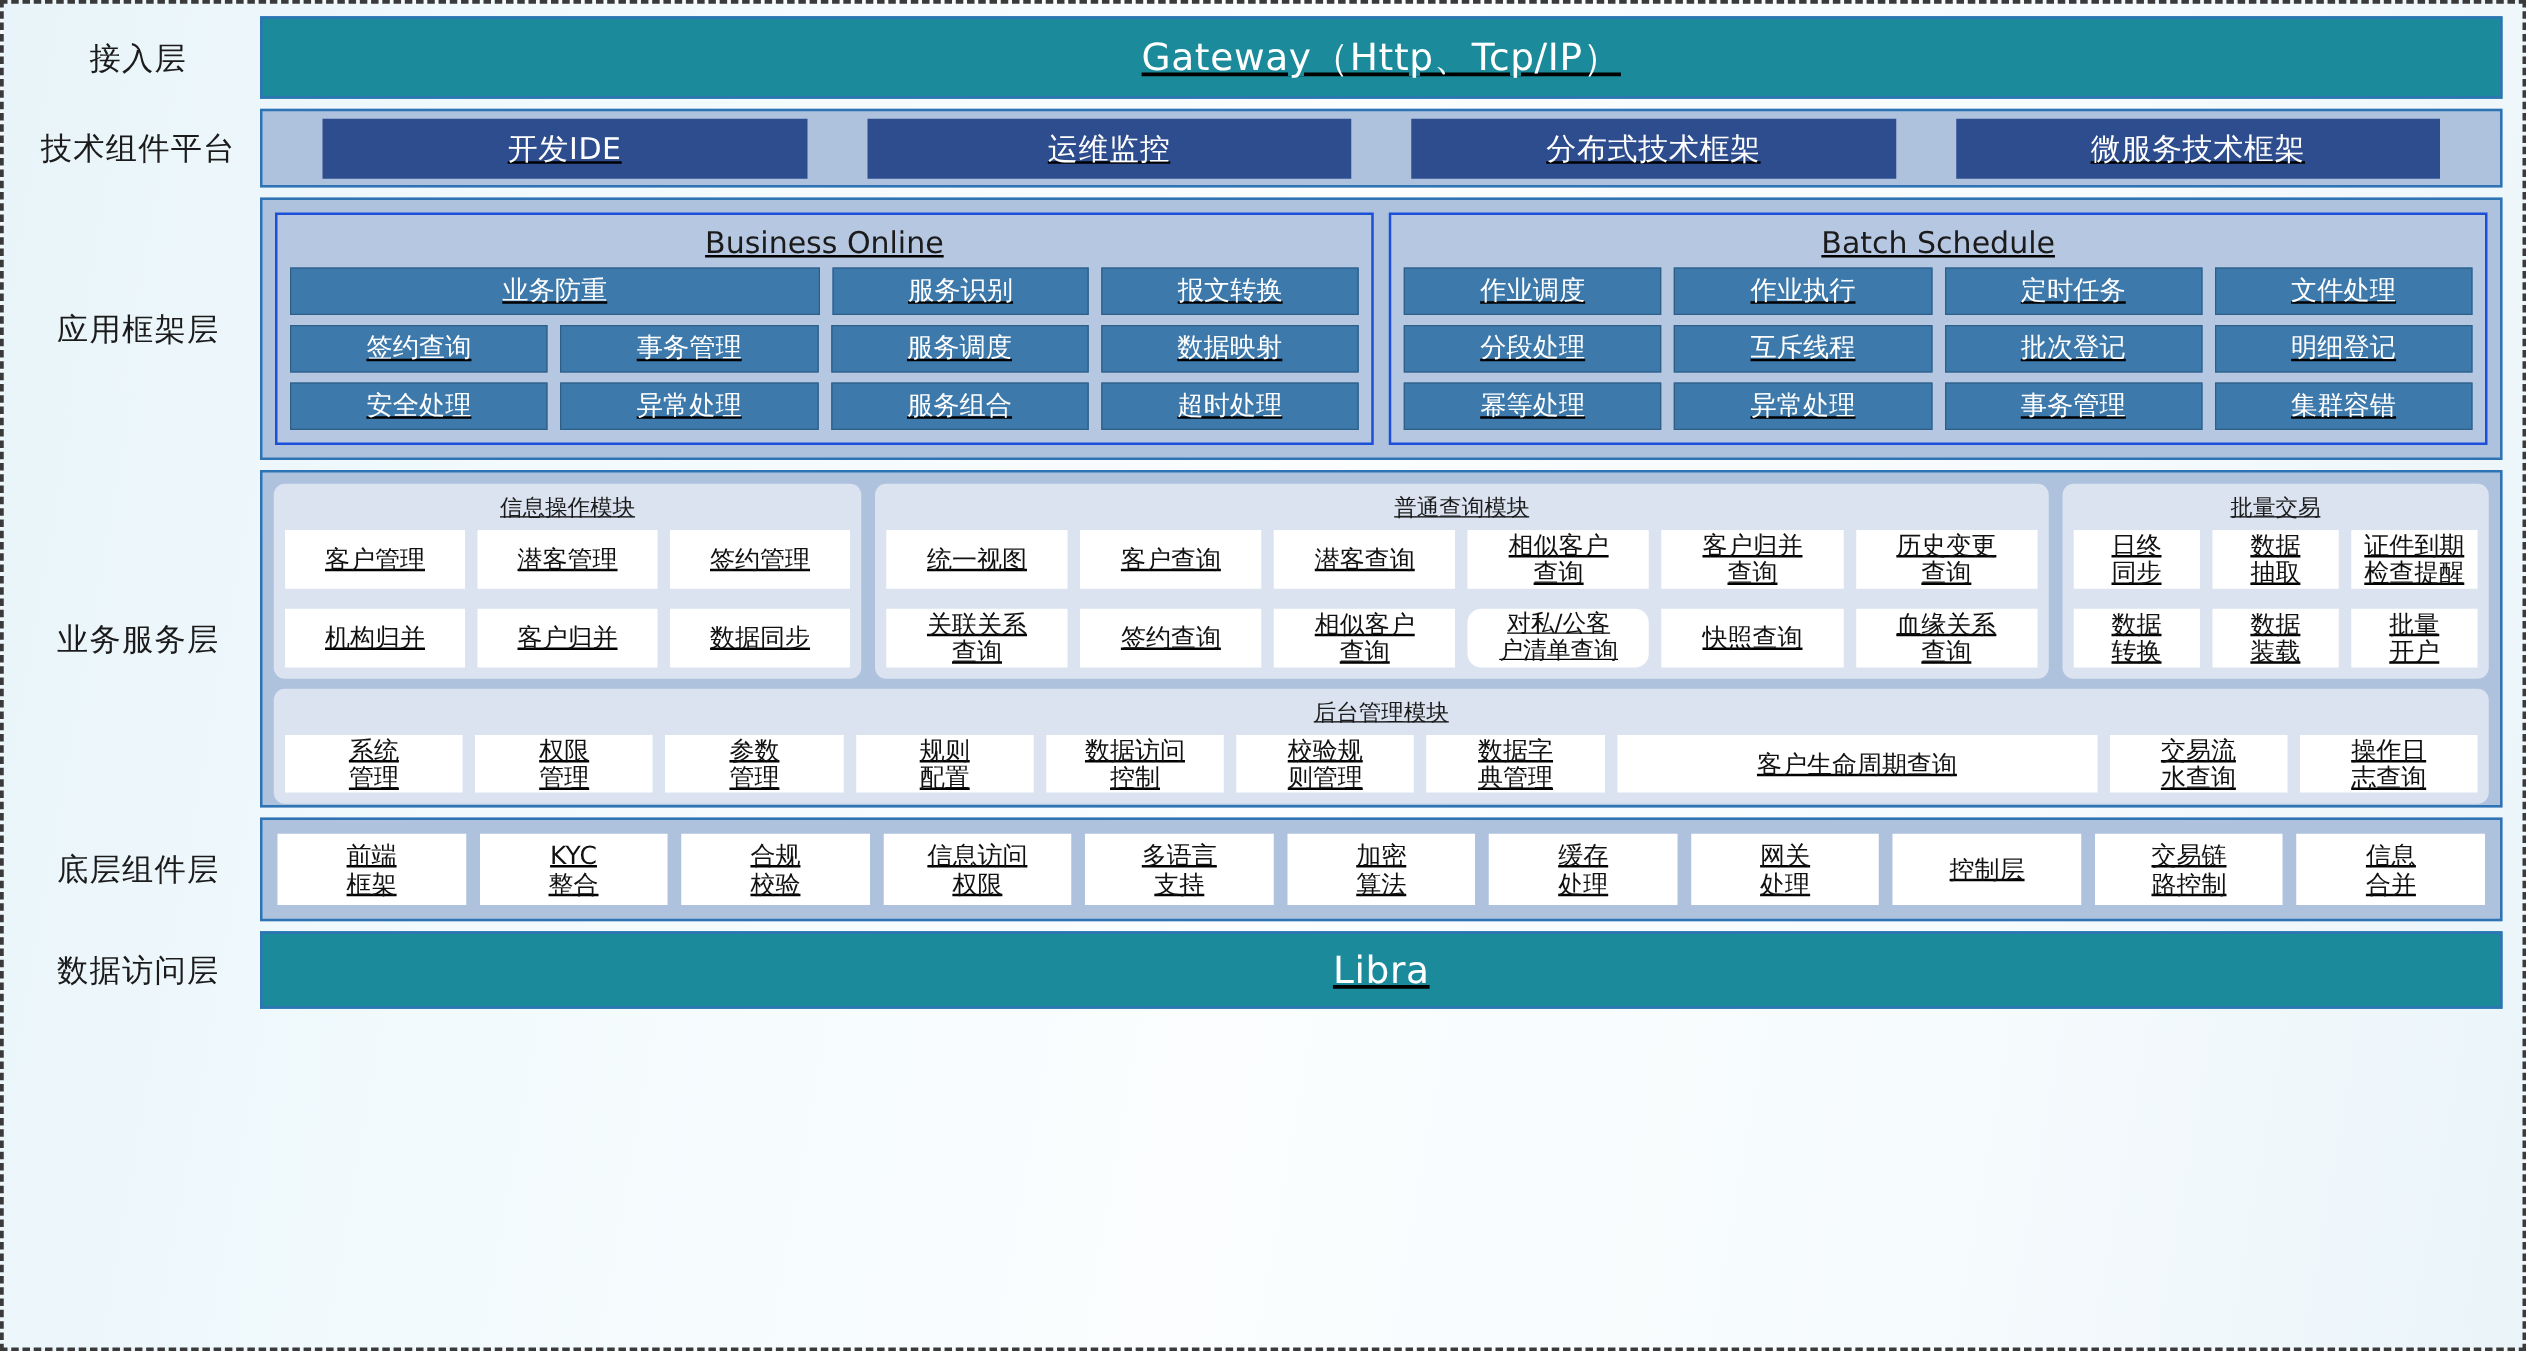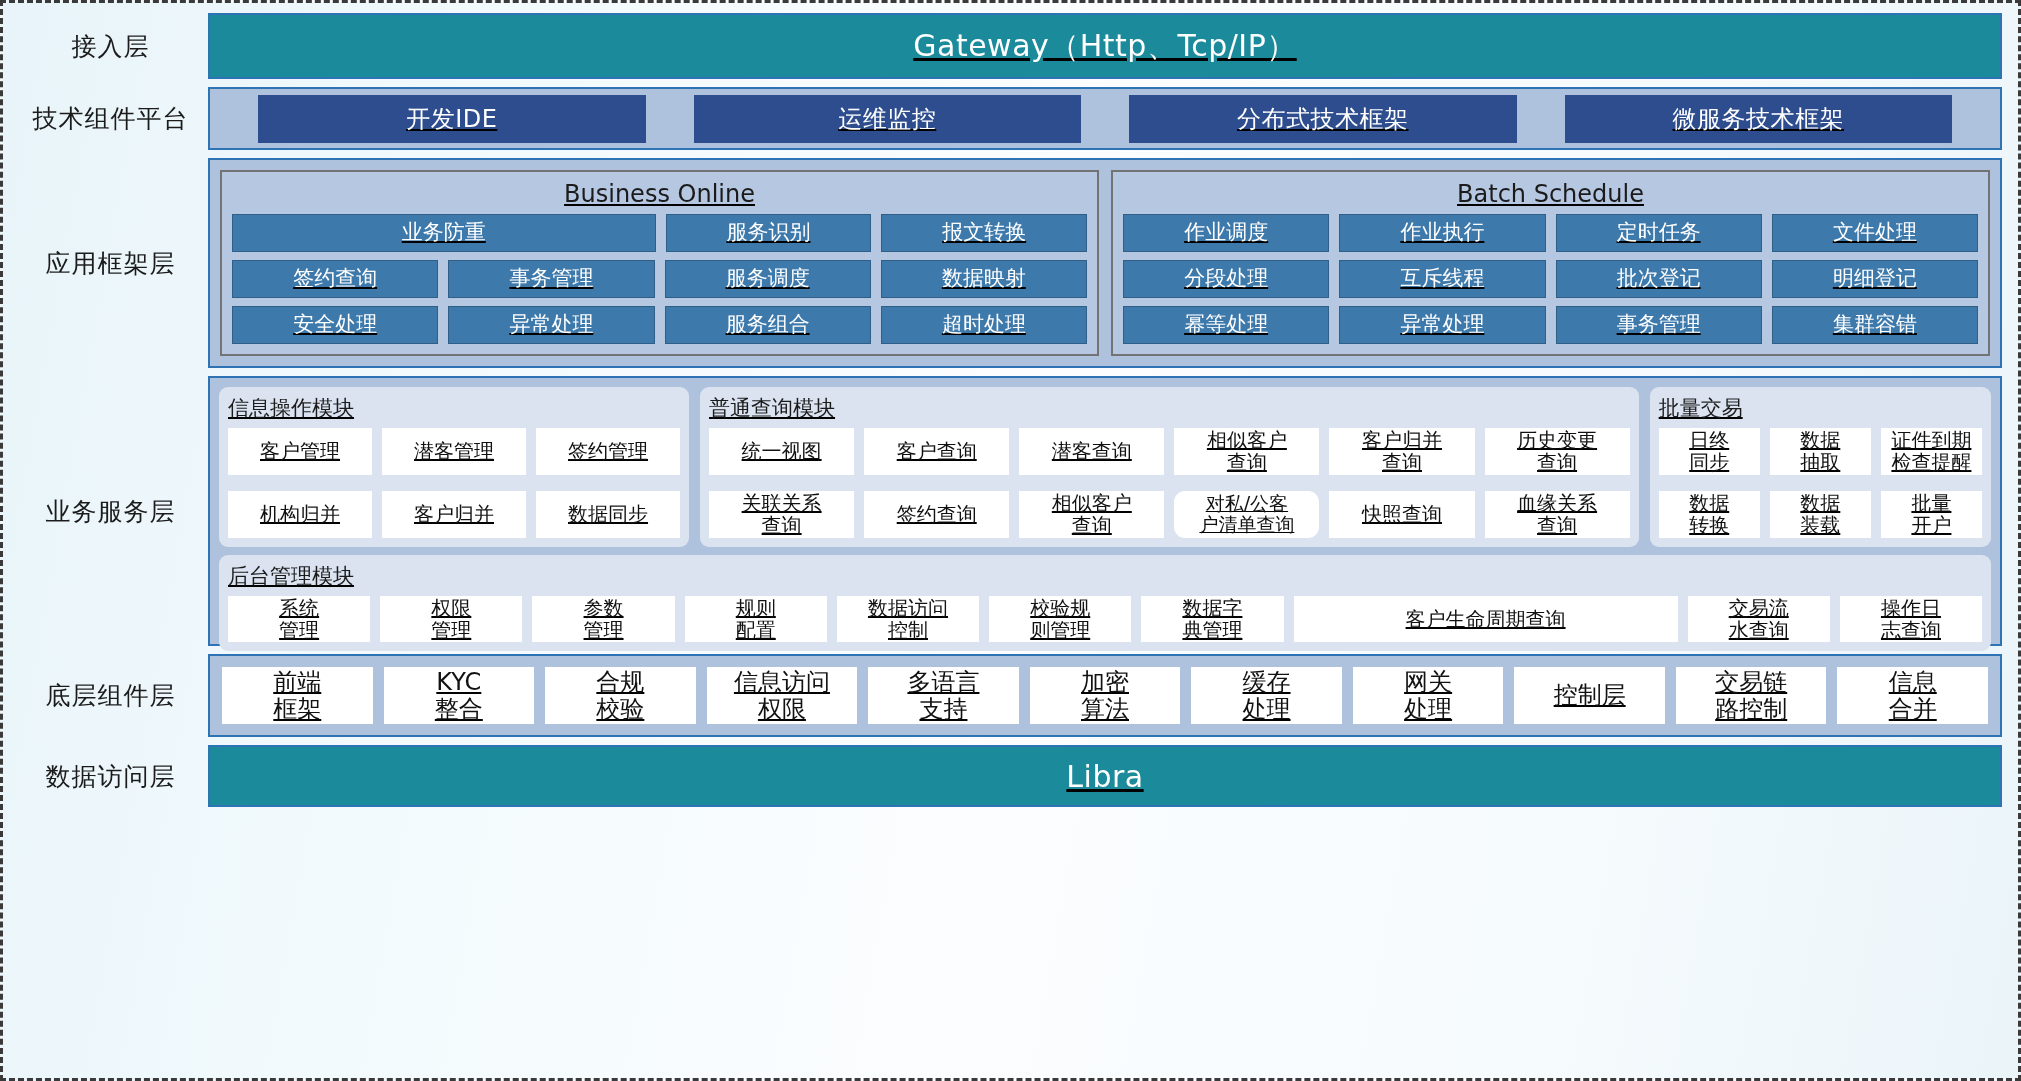--- a/index.html
+++ b/index.html
@@ -77,21 +77,21 @@
     background: #aec2de;
     border: 2px solid #2e74b5;
     display: flex;
     gap: 12px;
     padding: 10px;
     height: 210px;
   }
   .app-group {
     flex: 1;
     background: #b6c7e2;
-    border: 2px solid #737373;
+    border: 2px solid #1d4ed8;
     display: flex;
     flex-direction: column;
     padding: 6px 10px 10px 10px;
   }
   .group-title {
     text-align: center;
     font-size: 24px;
     color: #1b1b1b;
     padding: 2px 0 6px 0;
   }
@@ -125,21 +125,22 @@
     background: #dbe3f1;
     border-radius: 9px;
     display: flex;
     flex-direction: column;
     padding: 4px 9px 9px 9px;
   }
   .biz-card.info { flex: 3.02; }
   .biz-card.query { flex: 6.15; }
   .biz-card.batch { flex: 2.16; }
   .card-title {
-    font-size: 21px;
+    text-align: center;
+    font-size: 18px;
     color: #1b1b1b;
     padding: 3px 0 6px 0;
   }
   .card-grid { display: flex; flex-direction: column; gap: 16px; flex: 1; }
   .card-line { display: flex; gap: 10px; flex: 1; }
   .cell {
     flex: 1;
     background: #ffffff;
     color: #111111;
     font-size: 20px;
@@ -165,21 +166,21 @@
   
   .comp-panel {
     flex: 1;
     background: #aec2de;
     border: 2px solid #2e74b5;
     display: flex;
     gap: 11px;
     padding: 11px 12px;
     height: 83px;
   }
-  .comp-panel .cell { font-size: 24px; }
+  .comp-panel .cell { font-size: 20px; }
 </style>
 </head>
 <body>
 
 <div id="page">
   <div class="rows">
 
     <div class="row">
       <div class="row-label">接入层</div>
       <div class="row-body">

